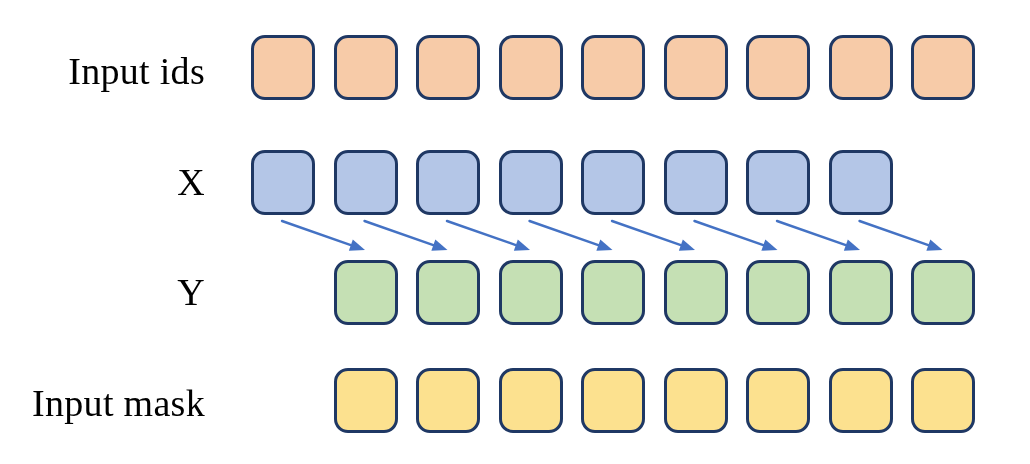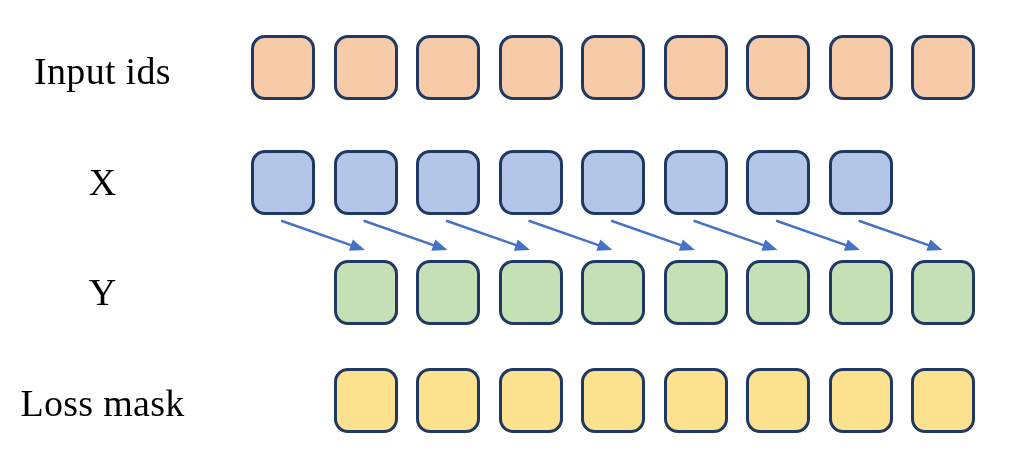--- a/index.html
+++ b/index.html
@@ -13,21 +13,21 @@
   }
   #diagram-canvas {
     position: relative;
     width: 1030px;
     height: 464px;
     background: #ffffff;
     overflow: hidden;
   }
   .row-label {
     position: absolute;
-    text-align: center;
+    text-align: right;
     color: #000000;
     font-family: "Liberation Serif", "DejaVu Serif", serif;
     font-size: 38px;
     line-height: 1;
     white-space: nowrap;
     letter-spacing: 0.3px;
   }
   .cell {
     position: absolute;
     width: 64px;
@@ -83,21 +83,21 @@
         <div class="cell" style="left: 333.5px; top: 260px; width: 64px; height: 65px; background: rgb(197, 224, 180); border-color: rgb(31, 56, 100); border-radius: 14px;"></div>
         <div class="cell" style="left: 416px; top: 260px; width: 64px; height: 65px; background: rgb(197, 224, 180); border-color: rgb(31, 56, 100); border-radius: 14px;"></div>
         <div class="cell" style="left: 498.5px; top: 260px; width: 64px; height: 65px; background: rgb(197, 224, 180); border-color: rgb(31, 56, 100); border-radius: 14px;"></div>
         <div class="cell" style="left: 581px; top: 260px; width: 64px; height: 65px; background: rgb(197, 224, 180); border-color: rgb(31, 56, 100); border-radius: 14px;"></div>
         <div class="cell" style="left: 663.5px; top: 260px; width: 64px; height: 65px; background: rgb(197, 224, 180); border-color: rgb(31, 56, 100); border-radius: 14px;"></div>
         <div class="cell" style="left: 746px; top: 260px; width: 64px; height: 65px; background: rgb(197, 224, 180); border-color: rgb(31, 56, 100); border-radius: 14px;"></div>
         <div class="cell" style="left: 828.5px; top: 260px; width: 64px; height: 65px; background: rgb(197, 224, 180); border-color: rgb(31, 56, 100); border-radius: 14px;"></div>
         <div class="cell" style="left: 911px; top: 260px; width: 64px; height: 65px; background: rgb(197, 224, 180); border-color: rgb(31, 56, 100); border-radius: 14px;"></div>
       </div>
       <div class="row row-lossmask">
-        <div class="row-label" style="left: 0px; width: 205px; top: 384px;">Loss mask</div>
+        <div class="row-label" style="left: 0px; width: 205px; top: 384px;">Input mask</div>
         <div class="cell" style="left: 333.5px; top: 368px; width: 64px; height: 65px; background: rgb(252, 225, 143); border-color: rgb(31, 56, 100); border-radius: 14px;"></div>
         <div class="cell" style="left: 416px; top: 368px; width: 64px; height: 65px; background: rgb(252, 225, 143); border-color: rgb(31, 56, 100); border-radius: 14px;"></div>
         <div class="cell" style="left: 498.5px; top: 368px; width: 64px; height: 65px; background: rgb(252, 225, 143); border-color: rgb(31, 56, 100); border-radius: 14px;"></div>
         <div class="cell" style="left: 581px; top: 368px; width: 64px; height: 65px; background: rgb(252, 225, 143); border-color: rgb(31, 56, 100); border-radius: 14px;"></div>
         <div class="cell" style="left: 663.5px; top: 368px; width: 64px; height: 65px; background: rgb(252, 225, 143); border-color: rgb(31, 56, 100); border-radius: 14px;"></div>
         <div class="cell" style="left: 746px; top: 368px; width: 64px; height: 65px; background: rgb(252, 225, 143); border-color: rgb(31, 56, 100); border-radius: 14px;"></div>
         <div class="cell" style="left: 828.5px; top: 368px; width: 64px; height: 65px; background: rgb(252, 225, 143); border-color: rgb(31, 56, 100); border-radius: 14px;"></div>
         <div class="cell" style="left: 911px; top: 368px; width: 64px; height: 65px; background: rgb(252, 225, 143); border-color: rgb(31, 56, 100); border-radius: 14px;"></div>
       </div>
     </div>

